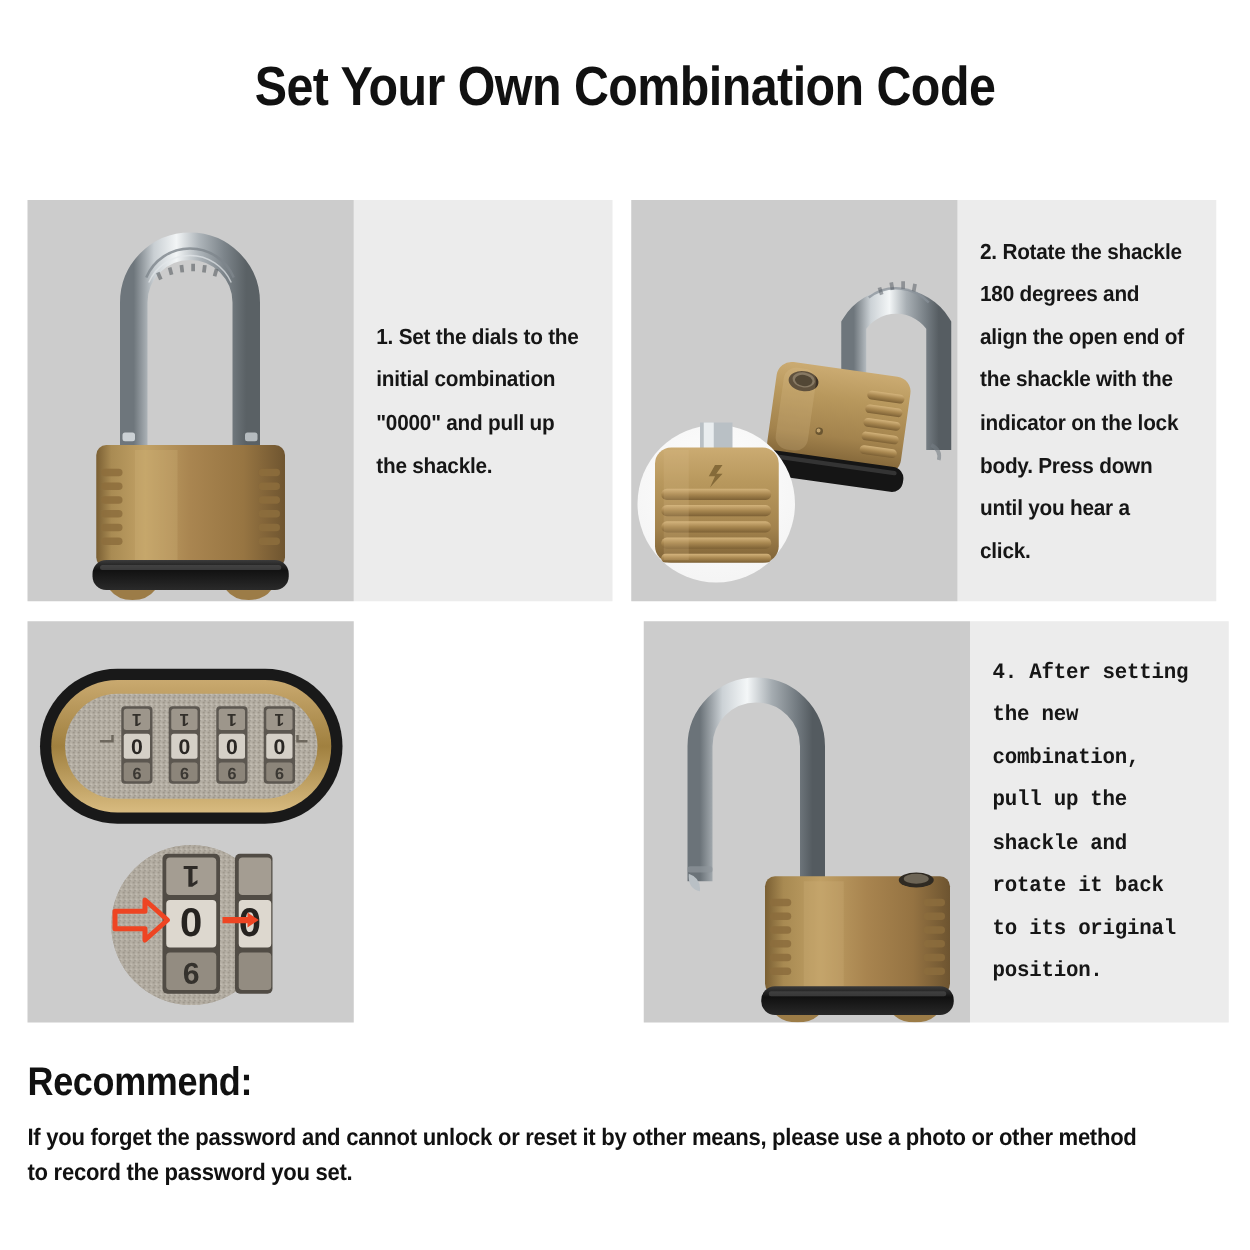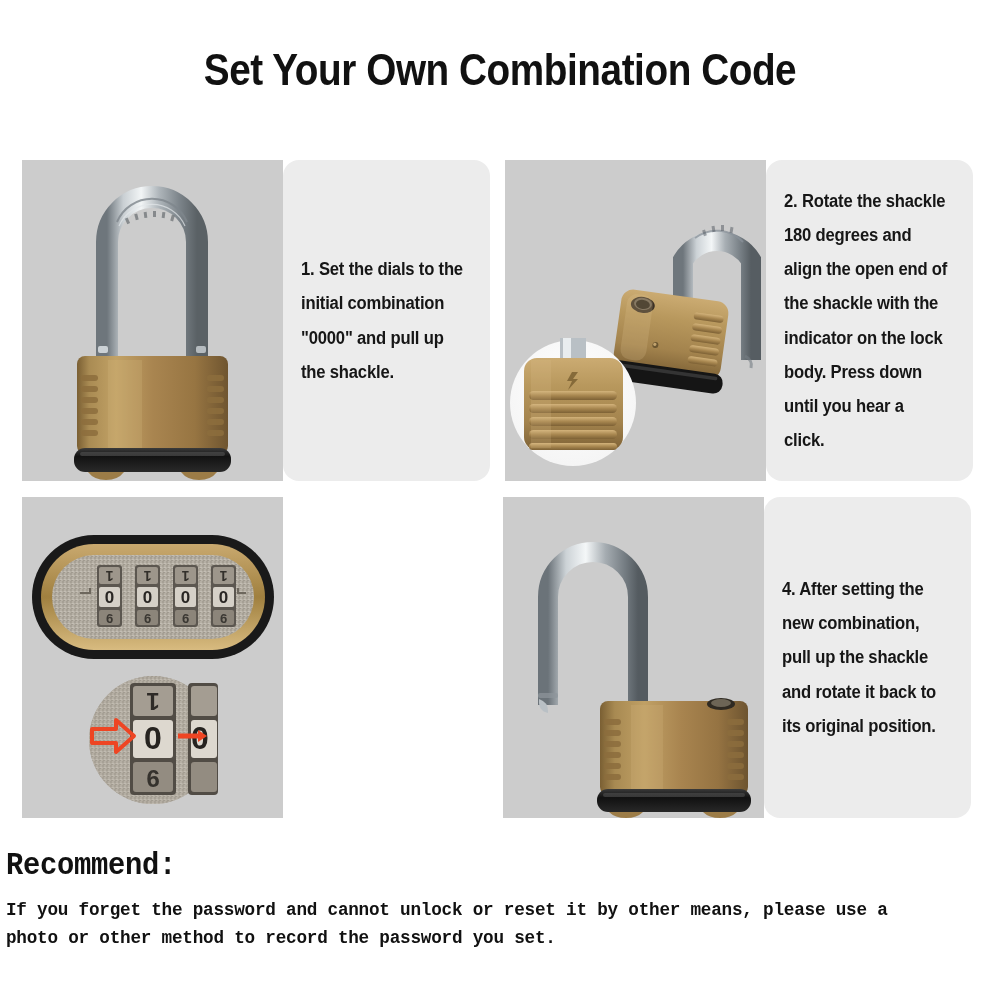--- a/index.html
+++ b/index.html
@@ -42,59 +42,57 @@
   }
   .step-card {
     position: absolute;
     display: flex;
     width: 468px;
     height: 321px;
   }
   .step-card.pos-0 { left: 0;     top: 0; }
   .step-card.pos-1 { left: 483px; top: 0; }
   .step-card.pos-2 { left: 0;     top: 337px; }
-  .step-card.pos-3 { left: 481px; top: 337px; }
+  .step-card.pos-3 { left: 493px; top: 337px; font-family: Liberation Mono, monospace; }
 
   .step-figure {
     width: 261px;
     height: 321px;
     background: #cccccc;
     position: relative;
     overflow: hidden;
     flex: none;
   }
   .step-text {
     width: 207px;
     height: 321px;
     background: #ececec;
     flex: none;
     display: flex;
     align-items: center;
     box-sizing: border-box;
     padding: 0 16px 0 18px;
-    border-radius: 16px;
   }
   .step-text p {
     margin: 0;
     font-size: 17.5px;
     line-height: 1.95;
     font-weight: 600;
     letter-spacing: -0.2px;
     transform: scaleX(0.95);
     transform-origin: left center;
     color: #161616;
   }
 
   
   .recommend {
     position: absolute;
-    left: 6px;
+    left: 22px;
     top: 848px;
     width: 956px;
-    font-family: Liberation Mono, monospace;
   }
   .recommend-title {
     font-size: 32px;
     font-weight: 800;
     letter-spacing: -0.3px;
     line-height: 1.1;
     margin: 0 0 14px 0;
     transform: scaleX(0.9);
     transform-origin: left center;
   }

